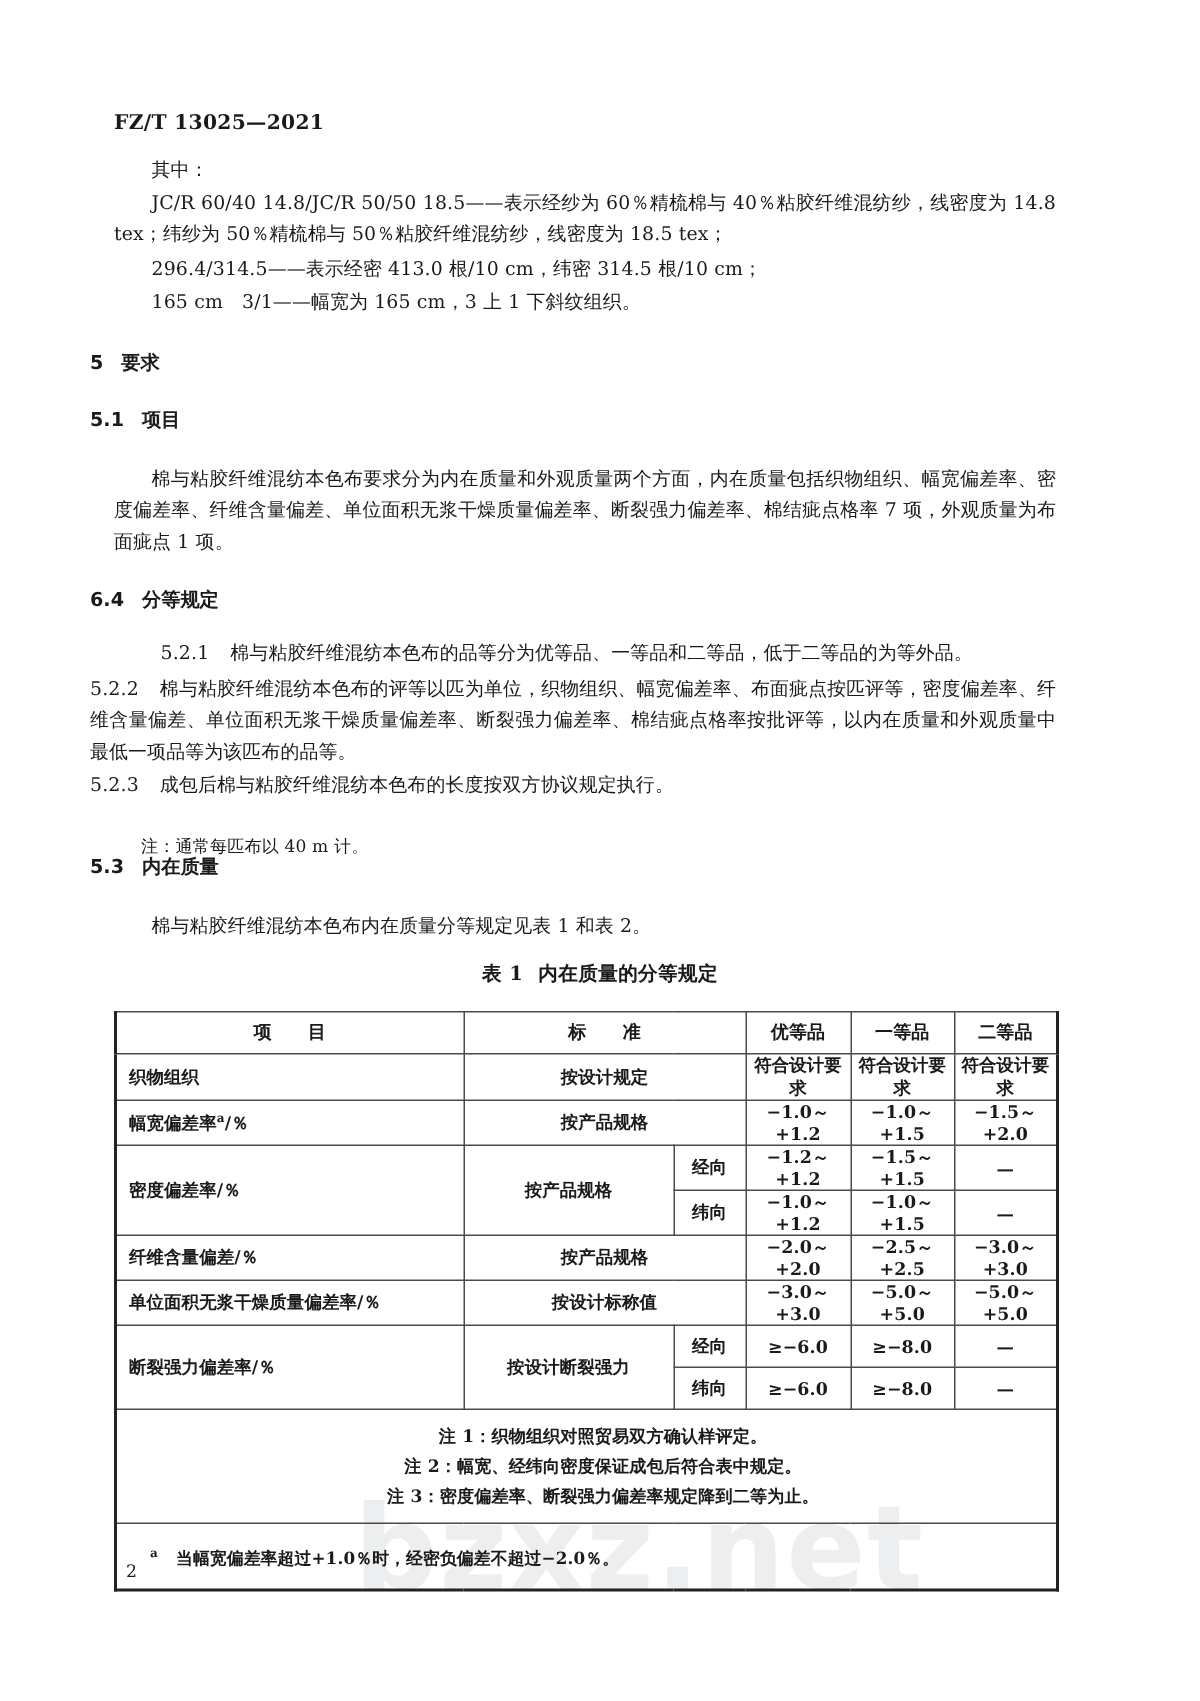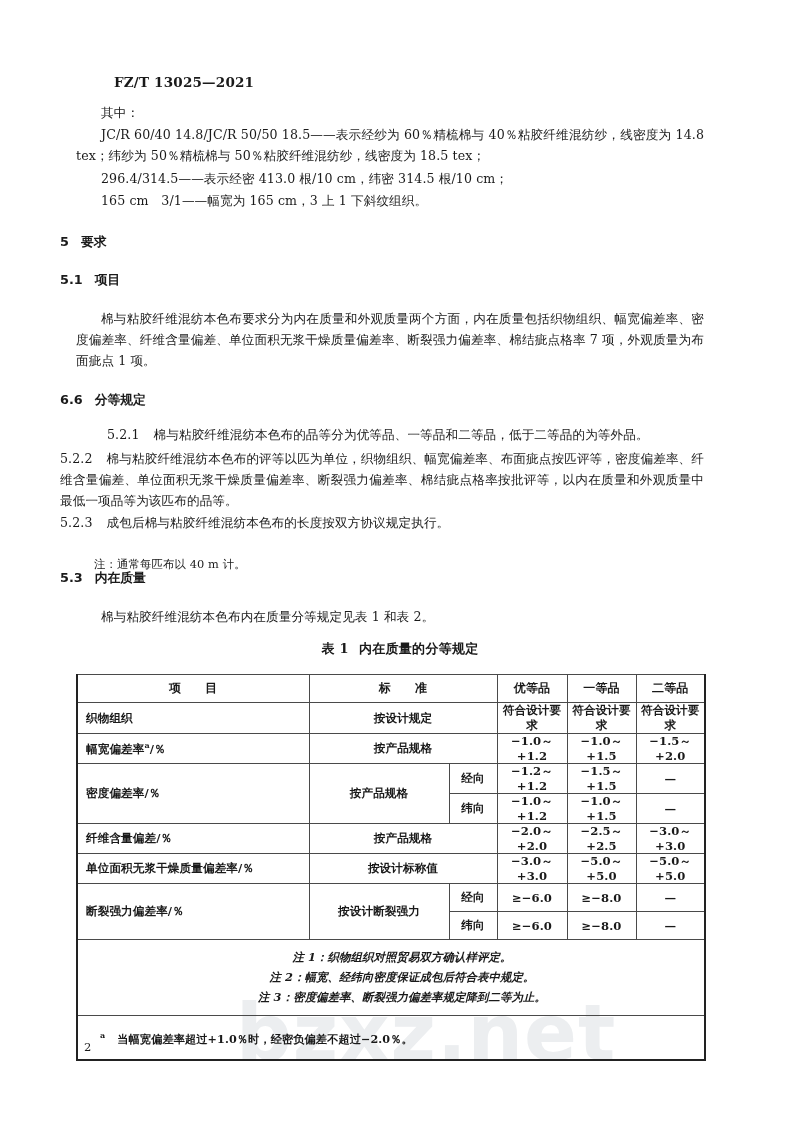--- a/index.html
+++ b/index.html
@@ -43,21 +43,20 @@
 
   
   .runhead {
     position: absolute;
     left: 76px;
     top: 74px;
     font-family: "DejaVu Serif", "Liberation Serif", serif;
     font-weight: bold;
     font-size: 13.5px;
     letter-spacing: 0.2px;
-    margin-left: 38px;
   }
 
   
   .blk {
     position: absolute;
     font-size: 12.6px;
     line-height: 21px;
     letter-spacing: 0.1px;
     text-align: justify;
   }
@@ -117,21 +116,20 @@
   .rcol { border-right: 2px solid #222 !important; }
   .botline td { border-bottom: 2px solid #222 !important; }
 
   .notecell {
     text-align: left;
     font-weight: bold;
     font-size: 11.4px;
     padding: 7px 0 8px 22px !important;
     line-height: 20px;
     height: auto !important;
-    font-style: italic;
   }
   .footcell {
     text-align: left !important;
     font-weight: bold;
     font-size: 11.2px;
     padding: 6px 0 7px 22px !important;
     line-height: 26px;
     height: auto !important;
   }
   .sup { font-size: 8px; vertical-align: super; }
@@ -170,21 +168,21 @@
       <span class="num">5</span><span class="sp"></span><span>要求</span>
     </div>
 
     <div class="head-n" style="left:60px; top:272px;">
       <span class="num">5.1</span><span class="sp"></span><span>项目</span>
     </div>
 
     <div class="blk ind1" style="left:76px; top:308px; width:628px;">棉与粘胶纤维混纺本色布要求分为内在质量和外观质量两个方面，内在质量包括织物组织、幅宽偏差率、密度偏差率、纤维含量偏差、单位面积无浆干燥质量偏差率、断裂强力偏差率、棉结疵点格率 7 项，外观质量为布面疵点 1 项。</div>
 
     <div class="head-n" style="left:60px; top:392px;">
-      <span class="num">6.6</span><span class="sp"></span><span>分等规定</span>
+      <span class="num">6.4</span><span class="sp"></span><span>分等规定</span>
     </div>
 
     <div class="blk" style="left:60px; top:424px; width:644px;margin-left:47px;">
       <span class="num">5.2.1</span><span class="sp" style="display:inline-block;width:14px;"></span><span>棉与粘胶纤维混纺本色布的品等分为优等品、一等品和二等品，低于二等品的为等外品。</span>
     </div>
 
     <div class="blk" style="left:60px; top:448px; width:644px;">
       <span class="num">5.2.2</span><span class="sp" style="display:inline-block;width:14px;"></span><span>棉与粘胶纤维混纺本色布的评等以匹为单位，织物组织、幅宽偏差率、布面疵点按匹评等，密度偏差率、纤维含量偏差、单位面积无浆干燥质量偏差率、断裂强力偏差率、棉结疵点格率按批评等，以内在质量和外观质量中最低一项品等为该匹布的品等。</span>
     </div>
 

